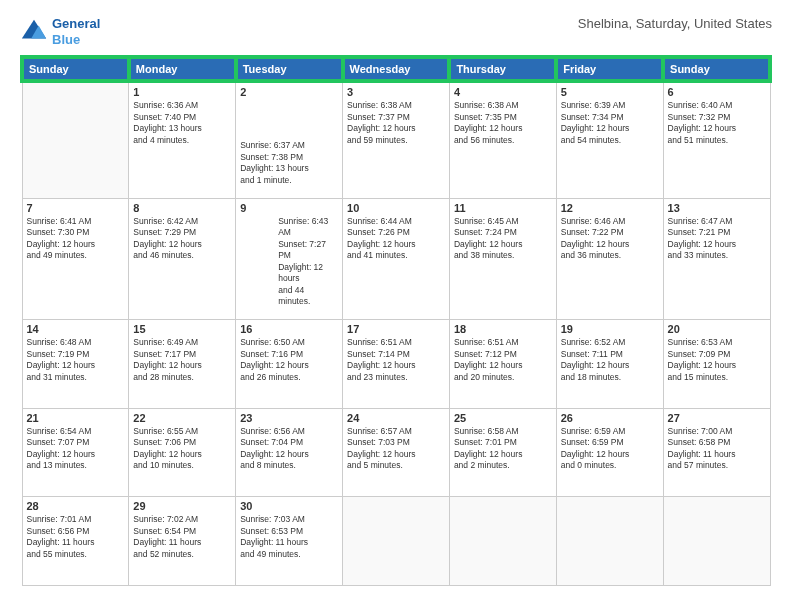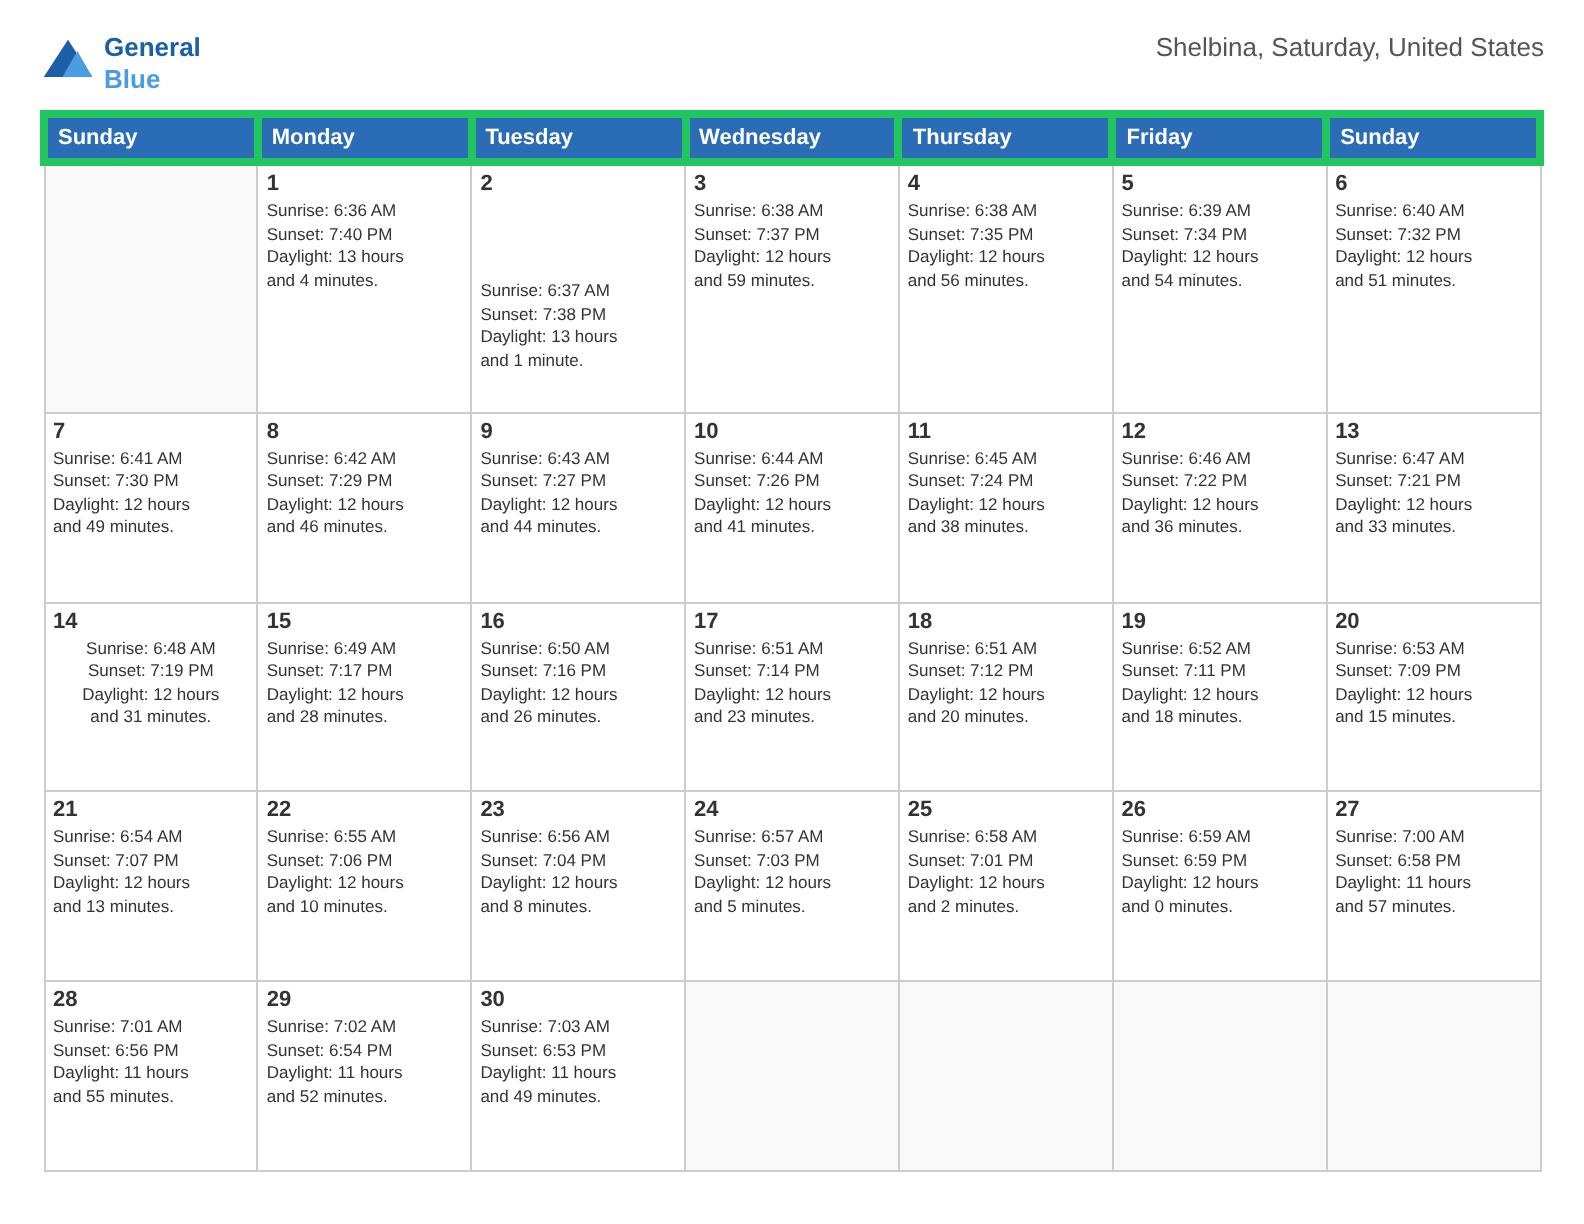--- a/index.html
+++ b/index.html
@@ -179,21 +179,21 @@
           </td>
           <td>
             <span class="day-number">8</span>
             <div class="day-info" style="white-space: pre-line;">Sunrise: 6:42 AM
 Sunset: 7:29 PM
 Daylight: 12 hours
 and 46 minutes.</div>
           </td>
           <td>
             <span class="day-number">9</span>
-            <div class="day-info" style="white-space: pre-line;">Sunrise: 6:43 AM
+            <div class="day-info" style="white-space: pre-line; margin-left: 38px;">Sunrise: 6:43 AM
 Sunset: 7:27 PM
 Daylight: 12 hours
 and 44 minutes.</div>
           </td>
           <td>
             <span class="day-number">10</span>
             <div class="day-info" style="white-space: pre-line;">Sunrise: 6:44 AM
 Sunset: 7:26 PM
 Daylight: 12 hours
 and 41 minutes.</div>
@@ -216,21 +216,21 @@
             <span class="day-number">13</span>
             <div class="day-info" style="white-space: pre-line;">Sunrise: 6:47 AM
 Sunset: 7:21 PM
 Daylight: 12 hours
 and 33 minutes.</div>
           </td>
         </tr>
         <tr>
           <td>
             <span class="day-number">14</span>
-            <div class="day-info" style="white-space: pre-line; text-align: center;">Sunrise: 6:48 AM
+            <div class="day-info" style="white-space: pre-line;">Sunrise: 6:48 AM
 Sunset: 7:19 PM
 Daylight: 12 hours
 and 31 minutes.</div>
           </td>
           <td>
             <span class="day-number">15</span>
             <div class="day-info" style="white-space: pre-line;">Sunrise: 6:49 AM
 Sunset: 7:17 PM
 Daylight: 12 hours
 and 28 minutes.</div>

